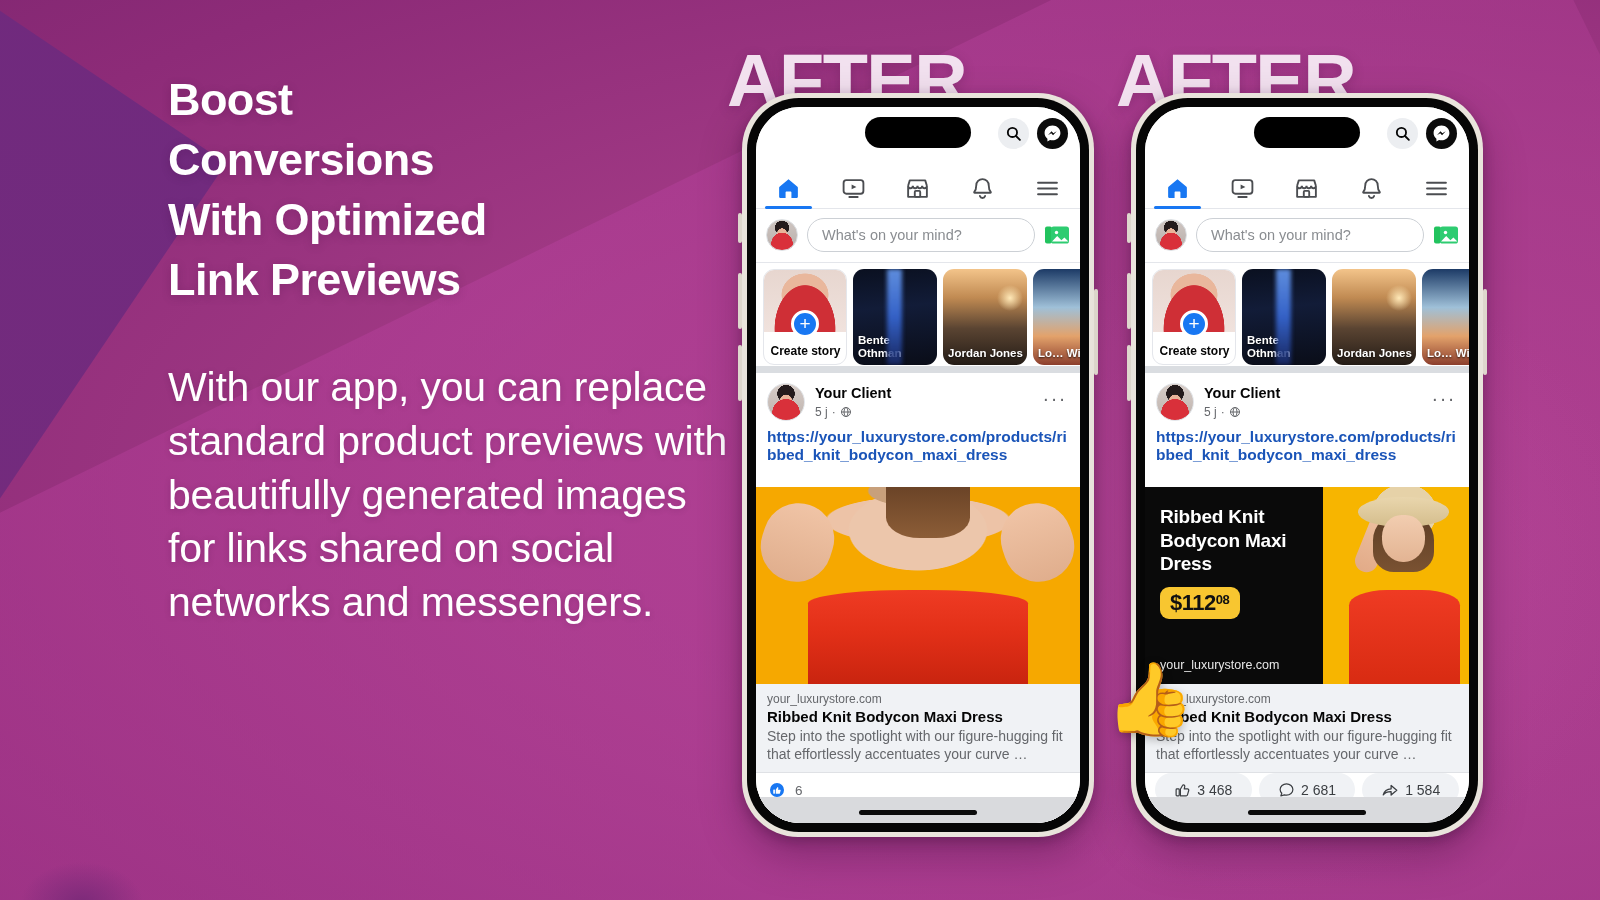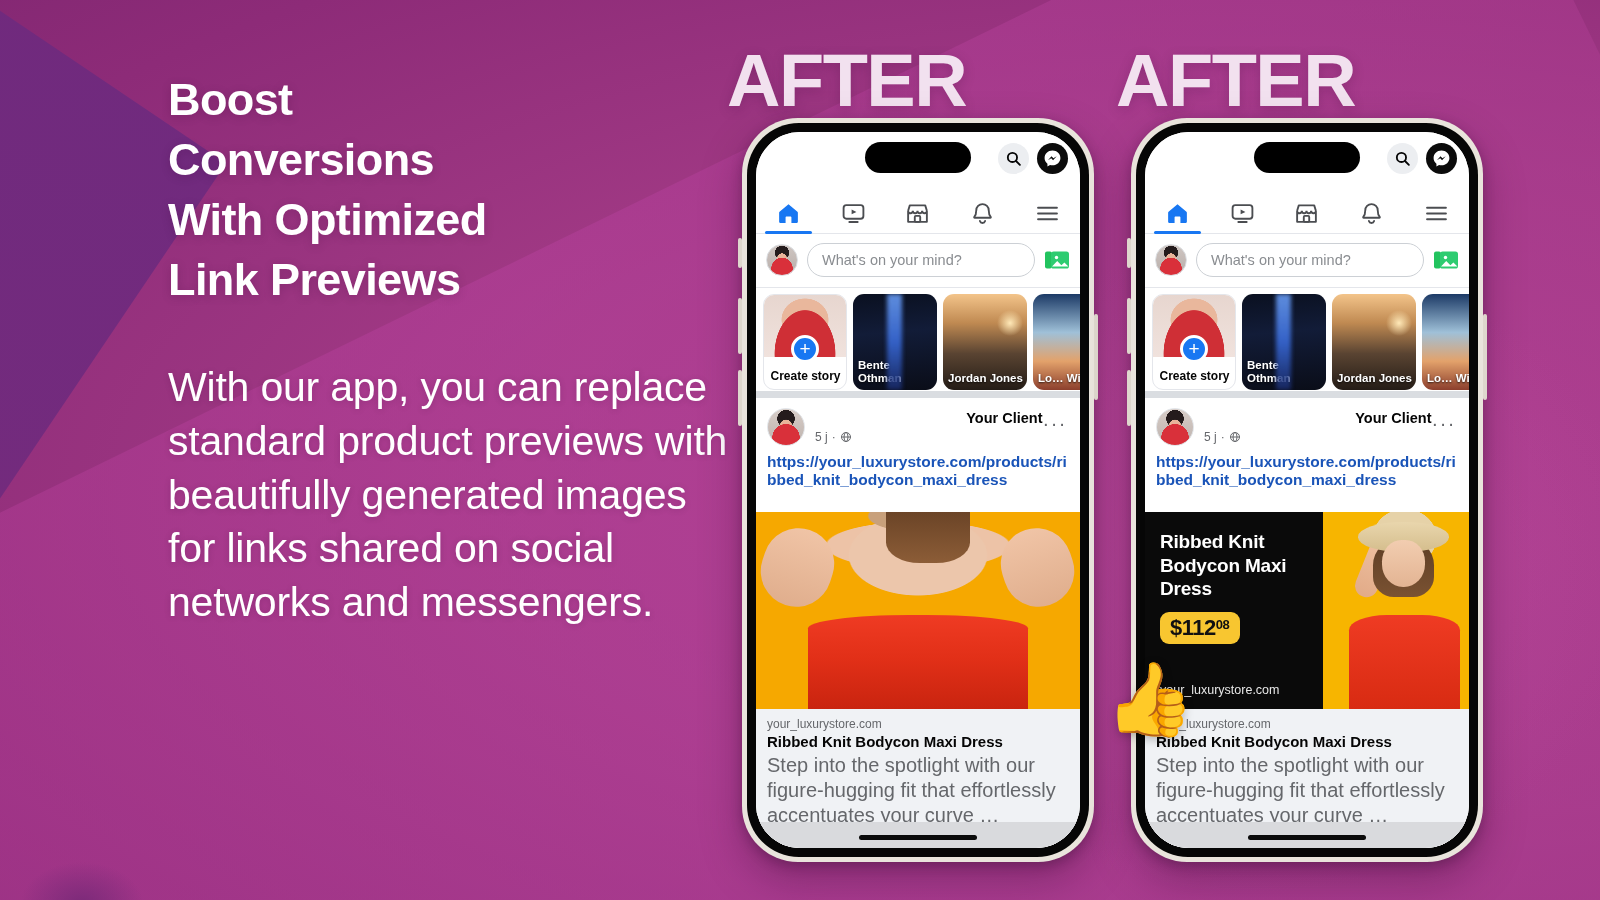--- a/index.html
+++ b/index.html
@@ -60,21 +60,20 @@
   #label-after { left:1116px; top:44px; }
 
   
   .phone{
     position:absolute; z-index:6;
     width:352px; height:744px;
     border-radius:56px;
     background:#e9e4dc;
     padding:5px;
     box-shadow:0 18px 40px rgba(55,10,50,.34), 0 4px 12px rgba(50,10,45,.3);
-    margin-top:25px;
   }
   .phone .shell{
     width:100%; height:100%; border-radius:52px; background:#060606; padding:9px;
     position:relative;
   }
   .phone .screen{
     width:100%; height:100%; border-radius:44px; background:#fff;
     overflow:hidden; position:relative;
   }
   #phone-before{ left:742px; top:93px; }
@@ -171,21 +170,21 @@
     background:linear-gradient(180deg,#6ea4ff,#3b6ee0,#1a2b6b); opacity:.85; filter:blur(2px);
   }
   .story.s3{ background:linear-gradient(180deg,#f3c48a 0%, #c08a52 30%, #5a4432 62%, #241c16 100%);text-align:center; }
   .story.s3:after{
     content:""; position:absolute; right:4px; top:16px; width:26px; height:26px; border-radius:50%;
     background:radial-gradient(closest-side,#ffe9b8,rgba(255,233,184,0)); }
   .story.s4{ background:linear-gradient(180deg,#1c3a66 0%, #9fc0d8 40%, #e3a26b 70%, #8c3f2d 100%); }
 
   
   .post{ background:#fff; }
-  .post-head{ display:flex; align-items:center; padding:10px 11px 4px 11px;text-align:right; }
+  .post-head{ display:flex; align-items:center; padding:10px 11px 4px 11px; }
   .avatar-md{
     width:38px; height:38px; border-radius:50%; flex:0 0 38px;
     background:
       radial-gradient(circle at 50% 80%, #d9303a 0%, #d9303a 40%, rgba(217,48,58,0) 41%),
       radial-gradient(circle at 50% 46%, #e8b49a 0%, #e8b49a 22%, rgba(232,180,154,0) 23%),
       radial-gradient(circle at 50% 27%, #241b1c 0%, #241b1c 27%, rgba(36,27,28,0) 28%),
       linear-gradient(180deg,#d7cdc8,#bdb2ad);
     border:1px solid #e2e5e9;
   }
   .post-meta{ margin-left:10px; flex:1; }
@@ -263,21 +262,21 @@
   }
   .prev-card .right .armu{
     position:absolute; left:28%; top:8%; width:16%; height:36%;
     background:linear-gradient(180deg,#f0c4a6,#e2ab88); border-radius:30px; transform:rotate(22deg);
   }
 
   
   .prev-cap{ background:#f0f2f5; padding:8px 11px 9px 11px; border-bottom:1px solid #dfe1e5; }
   .cap-site{ font-size:12px; color:#65676b; }
   .cap-title{ font-size:15px; font-weight:bold; color:#050505; margin-top:2px; line-height:1.2; }
-  .cap-desc{ font-size:20px; color:#65676b; margin-top:2px; line-height:1.25; }
+  .cap-desc{ font-size:14px; color:#65676b; margin-top:2px; line-height:1.25; }
 
   
   .reactbar{ display:flex; align-items:center; gap:6px; padding:8px 12px 6px 12px; background:#fff; }
   .rx{ width:18px; height:18px; border-radius:50%; display:flex; align-items:center; justify-content:center; border:2px solid #fff; }
   .rx.like{ background:#1877f2; }
   .rx.love{ background:#f3425f; margin-left:-7px; }
   .rx-count{ font-size:13.5px; color:#65676b; margin-left:3px; }
 
   .actionbar{ display:flex; gap:7px; padding:0 10px 10px 10px; background:#fff; }
   .act{

